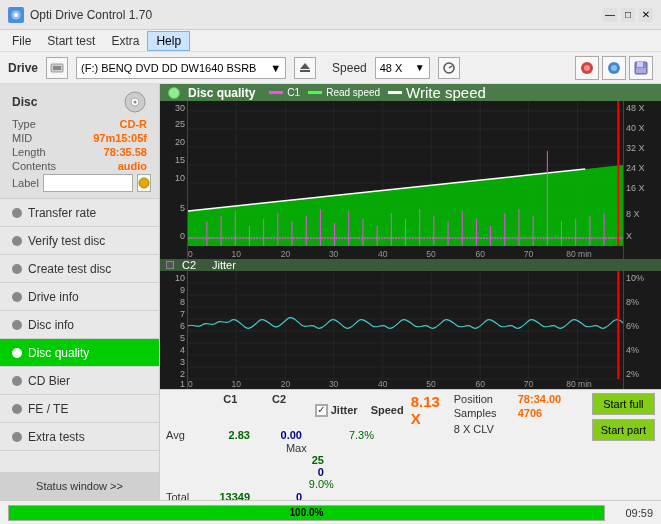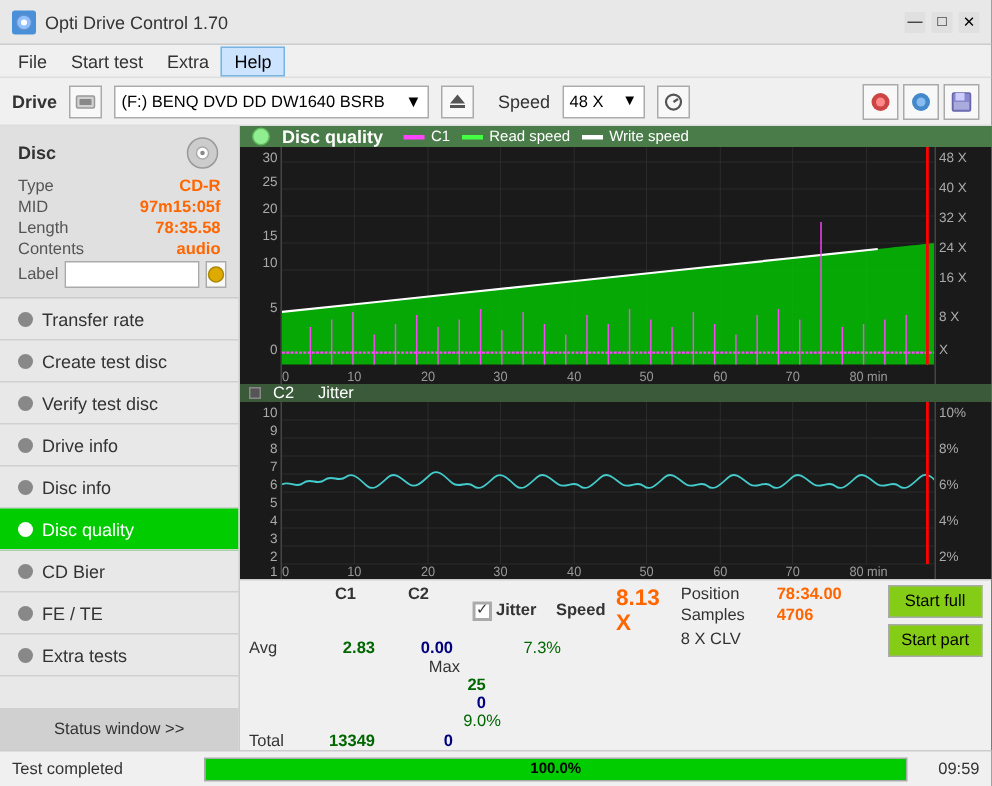--- a/index.html
+++ b/index.html
@@ -181,25 +181,25 @@
       </div>
     </div>
 
     <div class="nav-items">
       <div class="nav-item">
         <div class="nav-circle"></div>
         <span>Transfer rate</span>
       </div>
       <div class="nav-item">
         <div class="nav-circle"></div>
+        <span>Verify test disc</span>
+      </div>
+      <div class="nav-item">
+        <div class="nav-circle"></div>
         <span>Create test disc</span>
-      </div>
-      <div class="nav-item">
-        <div class="nav-circle"></div>
-        <span>Verify test disc</span>
       </div>
       <div class="nav-item">
         <div class="nav-circle"></div>
         <span>Drive info</span>
       </div>
       <div class="nav-item">
         <div class="nav-circle"></div>
         <span>Disc info</span>
       </div>
       <div class="nav-item active">
@@ -231,21 +231,21 @@
       <div style="display:flex; align-items:center; gap:4px; margin-left:6px;">
         <div style="width:14px; height:3px; background:#ff44ff;"></div>
         <span style="font-size:10px; color:white;">C1</span>
       </div>
       <div style="display:flex; align-items:center; gap:4px;">
         <div style="width:14px; height:3px; background:#44ff44;"></div>
         <span style="font-size:10px; color:white;">Read speed</span>
       </div>
       <div style="display:flex; align-items:center; gap:4px;">
         <div style="width:14px; height:3px; background:#ffffff;"></div>
-        <span style="font-size:10px; color:white;">Write speed</span>
+        <span style="font-size:15px; color:white;">Write speed</span>
       </div>
     </div>
 
     <div style="display:flex; height:158px; background:#1a1a1a;">
 
       <div style="width:28px; position:relative; background:#1a1a1a; border-right:1px solid #444;">
         <span style="position:absolute; top:2px; right:2px; font-size:9px; color:#aaa;">30</span>
         <span style="position:absolute; top:18px; right:2px; font-size:9px; color:#aaa;">25</span>
         <span style="position:absolute; top:36px; right:2px; font-size:9px; color:#aaa;">20</span>
         <span style="position:absolute; top:54px; right:2px; font-size:9px; color:#aaa;">15</span>
@@ -461,20 +461,19 @@
       <div style="display:flex; flex-direction:column; gap:4px;">
         <button class="action-btn">Start full</button>
         <button class="action-btn">Start part</button>
       </div>
     </div>
 
   </div>
 </div>
 
 <div class="status-bar">
-  <span class="status-text">Test completed</span>
   <div class="progress-container">
     <div class="progress-bar" style="width:100%;">
       <span class="progress-text">100.0%</span>
     </div>
   </div>
   <span class="time-display">09:59</span>
 </div>
 
 </body></html>

